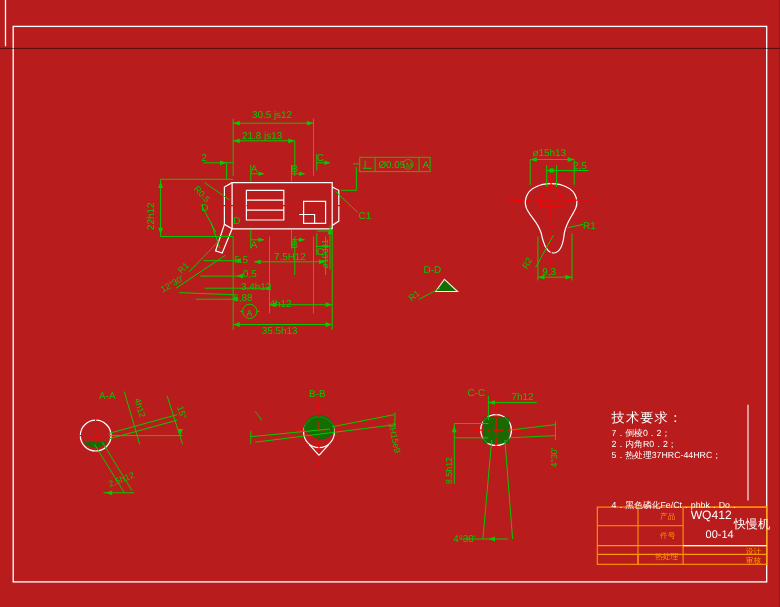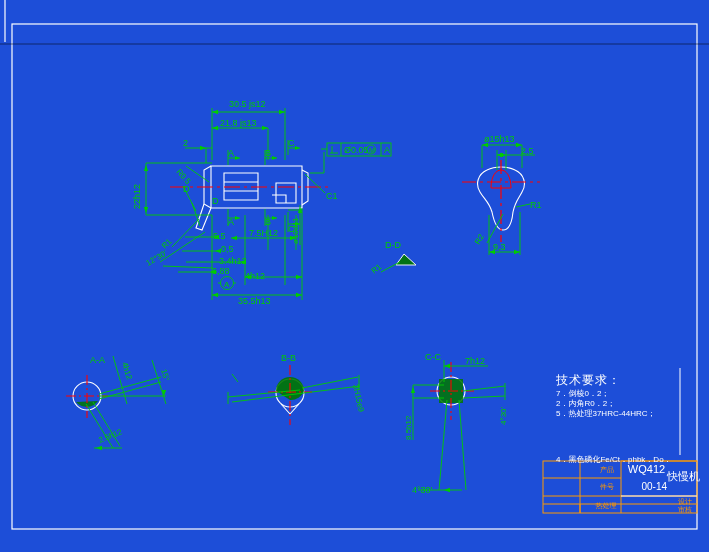--- a/index.html
+++ b/index.html
@@ -1,18 +1,18 @@
 <!DOCTYPE html>
 <html><head>
 <meta charset="utf-8">
 <style>
   html,body{margin:0;padding:0;background:#000;}
   body{width:709px;height:552px;overflow:hidden;
        font-family:"Liberation Sans",sans-serif;}
-  #root{position:relative;width:709px;height:552px;background:#1d4ed8;}
+  #root{position:relative;width:709px;height:552px;background:#b91c1c;}
   .abs{position:absolute;}
   svg{display:block;}
   text{font-family:"Liberation Sans",sans-serif;}
 </style>
 </head>
 <body>
 
 <div id="root">
 
   <svg class="abs" style="left:0;top:0" width="709" height="552">

